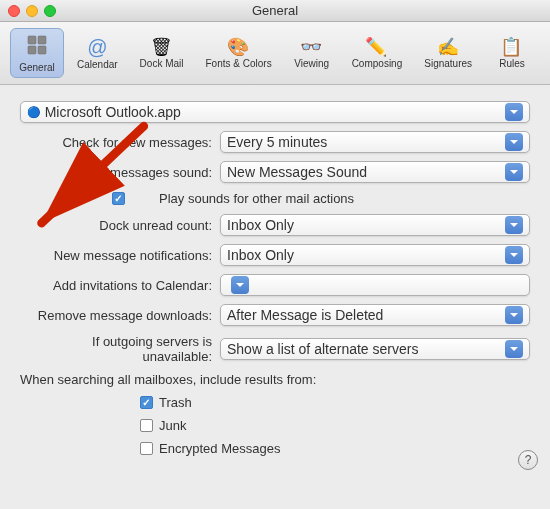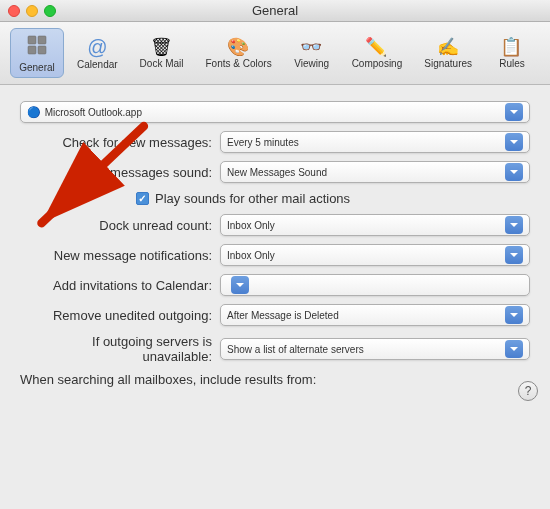--- a/index.html
+++ b/index.html
@@ -118,21 +118,21 @@
       border-radius: 5px;
       padding: 2px 6px;
       height: 22px;
       flex: 1;
       cursor: pointer;
       position: relative;
       box-shadow: 0 1px 2px rgba(0,0,0,0.1);
     }
     .mac-select-text {
       flex: 1;
-      font-size: 10px;
+      font-size: 14px;
       color: #333;
       overflow: hidden;
       text-overflow: ellipsis;
       white-space: nowrap;
     }
     .mac-select-arrow {
       width: 18px;
       height: 18px;
       background: linear-gradient(to bottom, #6e9fe0, #4a7fcf);
       border-radius: 4px;
@@ -326,21 +326,21 @@
   <div class="form-row">
     <div class="form-label" style="width:200px;">New messages sound:</div>
     <div class="form-control">
       <div class="mac-select">
         <span class="mac-select-text">New Messages Sound</span>
         <div class="mac-select-arrow"></div>
       </div>
     </div>
   </div>
 
-  <div class="form-row" style="margin-left:116px;margin-bottom:8px;">
+  <div class="form-row" style="margin-left:92px;margin-bottom:8px;gap:28px;">
     <div class="mac-checkbox checked"></div>
     <span class="checkbox-label">Play sounds for other mail actions</span>
   </div>
 
   <div class="form-row">
     <div class="form-label" style="width:200px;">Dock unread count:</div>
     <div class="form-control">
       <div class="mac-select">
         <span class="mac-select-text">Inbox Only</span>
         <div class="mac-select-arrow"></div>
@@ -362,37 +362,54 @@
     <div class="form-label" style="width:200px;">Add invitations to Calendar:</div>
     <div class="form-control">
       <div class="mac-select">
         <div class="mac-select-arrow"></div>
       </div>
     </div>
   </div>
 
 
   <div class="form-row">
-    <div class="form-label" style="width:200px;">Remove unedited outgoing:</div>
+    <div class="form-label" style="width:200px;">Remove message downloads:</div>
     <div class="form-control">
       <div class="mac-select">
         <span class="mac-select-text">After Message is Deleted</span>
         <div class="mac-select-arrow"></div>
       </div>
     </div>
   </div>
 
   <div class="form-row">
     <div class="form-label" style="width:200px;">If outgoing servers is unavailable:</div>
     <div class="form-control">
       <div class="mac-select">
         <span class="mac-select-text">Show a list of alternate servers</span>
         <div class="mac-select-arrow"></div>
       </div>
     </div>
   </div>
 
   <div class="search-section">
     <div class="search-title">When searching all mailboxes, include results from:</div>
+    <div class="search-checkboxes">
+
+      <div class="checkbox-row">
+        <div class="mac-checkbox checked"></div>
+        <span class="checkbox-label">Trash</span>
+      </div>
+
+      <div class="checkbox-row">
+        <div class="mac-checkbox"></div>
+        <span class="checkbox-label">Junk</span>
+      </div>
+
+      <div class="checkbox-row">
+        <div class="mac-checkbox"></div>
+        <span class="checkbox-label">Encrypted Messages</span>
+      </div>
+    </div>
   </div>
 
   <div class="help-btn">?</div>
 </div>
 
 </body></html>

